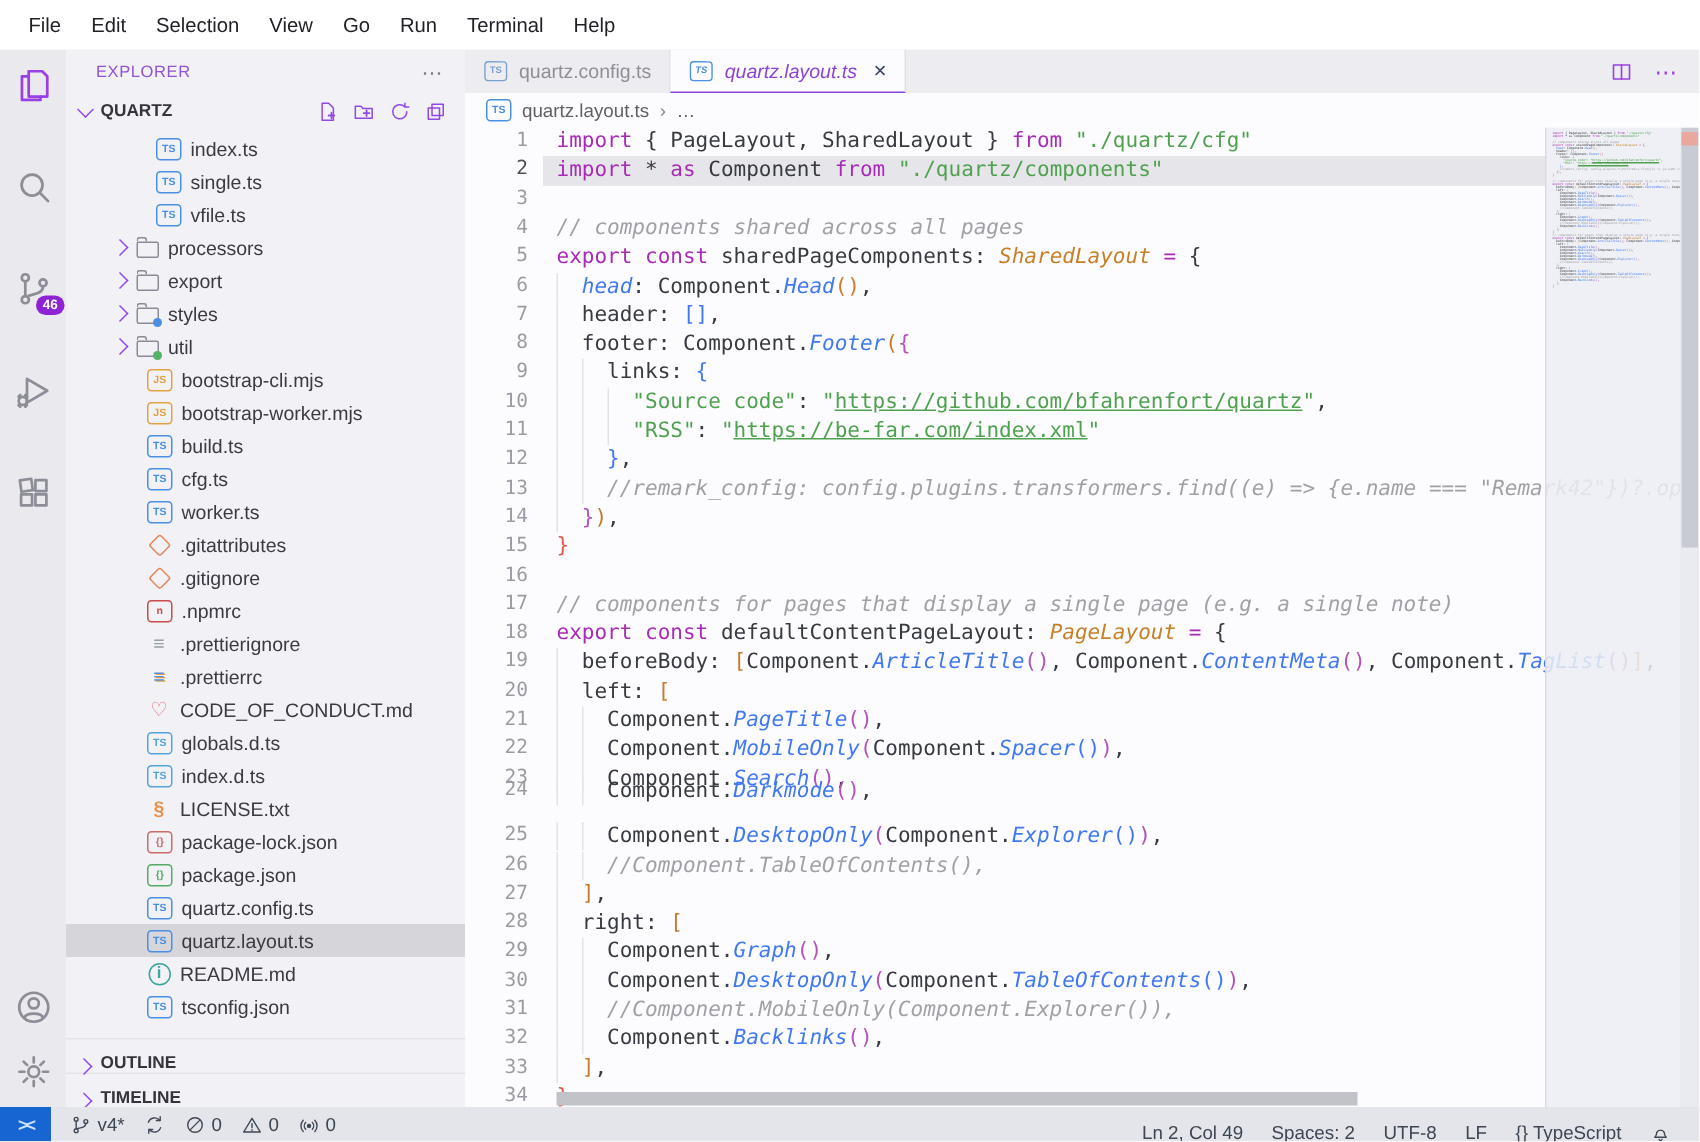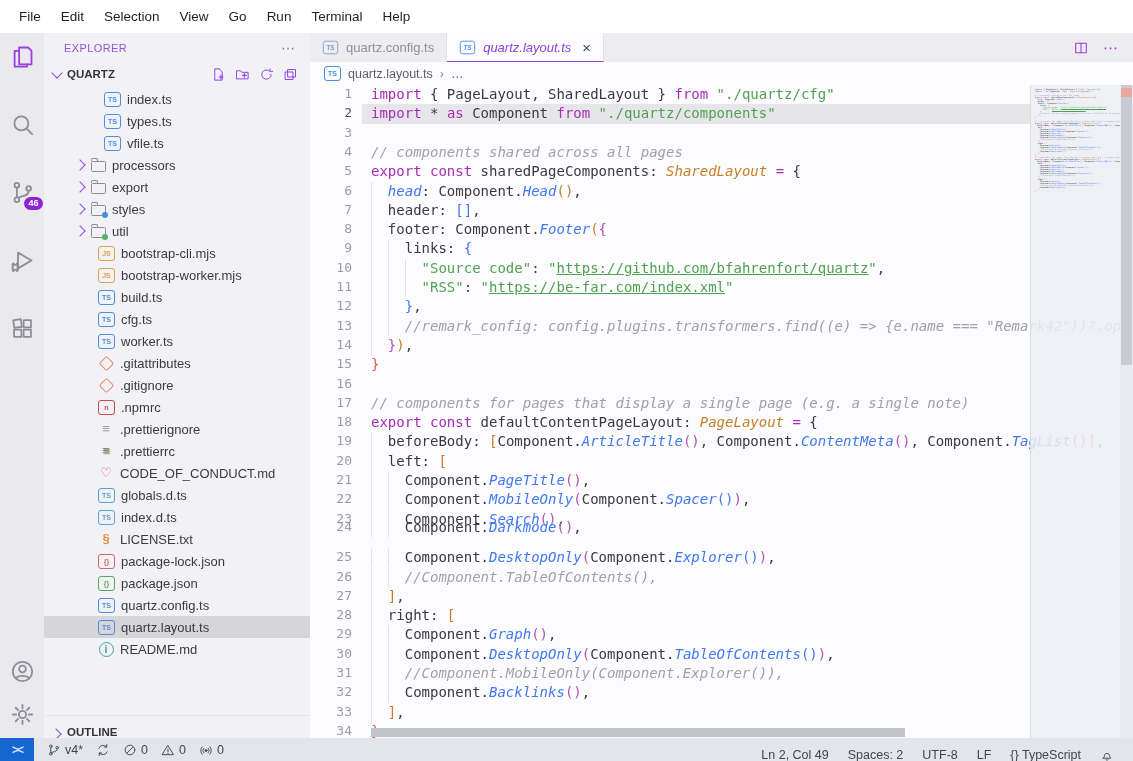--- a/index.html
+++ b/index.html
@@ -173,21 +173,21 @@
               </svg></span>
           </span>
       </div>
       <div class="tree" id="tree">
           <div class="tree-row" style="padding-left:60px">
             <span class="fib" style="border-color:#4a8fe2;color:#4a8fe2">TS</span>
             <span class="tree-label">index.ts</span>
           </div>
           <div class="tree-row" style="padding-left:60px">
             <span class="fib" style="border-color:#4a8fe2;color:#4a8fe2">TS</span>
-            <span class="tree-label">types.ts</span>
+            <span class="tree-label">single.ts</span>
           </div>
           <div class="tree-row" style="padding-left:60px">
             <span class="fib" style="border-color:#4a8fe2;color:#4a8fe2">TS</span>
             <span class="tree-label">vfile.ts</span>
           </div>
           <div class="tree-row" style="padding-left:28px">
             <span class="chev right"></span>
             <span class="folder-shape"></span>
             <span class="tree-label">processors</span>
           </div>
@@ -285,23 +285,28 @@
           <div class="tree-row selected" style="padding-left:54px">
             <span class="fib" style="border-color:#4a8fe2;color:#4a8fe2">TS</span>
             <span class="tree-label">quartz.layout.ts</span>
           </div>
           <div class="tree-row" style="padding-left:54px">
             <span class="fic" style="color:#3aa79b;font-size:11px">
               <span style="width:13px;height:13px;border:1.4px solid #3aa79b;border-radius:50%;display:inline-flex;align-items:center;justify-content:center;font-weight:bold">i</span>
             </span>
             <span class="tree-label">README.md</span>
           </div>
+          <div class="tree-row" style="padding-left:54px">
+            <span class="fib" style="border-color:#4a8fe2;color:#4a8fe2">TS</span>
+            <span class="tree-label">tsconfig.json</span>
+          </div>
         </div>
       <div class="panels" id="panels">
           <div class="panel-row"><span class="chev right"></span>OUTLINE</div>
+          <div class="panel-row"><span class="chev right"></span>TIMELINE</div>
         </div>
     </div>
 
     <div class="editor">
       <div class="tabbar" id="tabbar">
           <span class="tab">
             <span class="fib" style="border-color:#7aa0cf;color:#7aa0cf">TS</span>
             <span>quartz.config.ts</span>
           </span>
           <span class="tab active">

